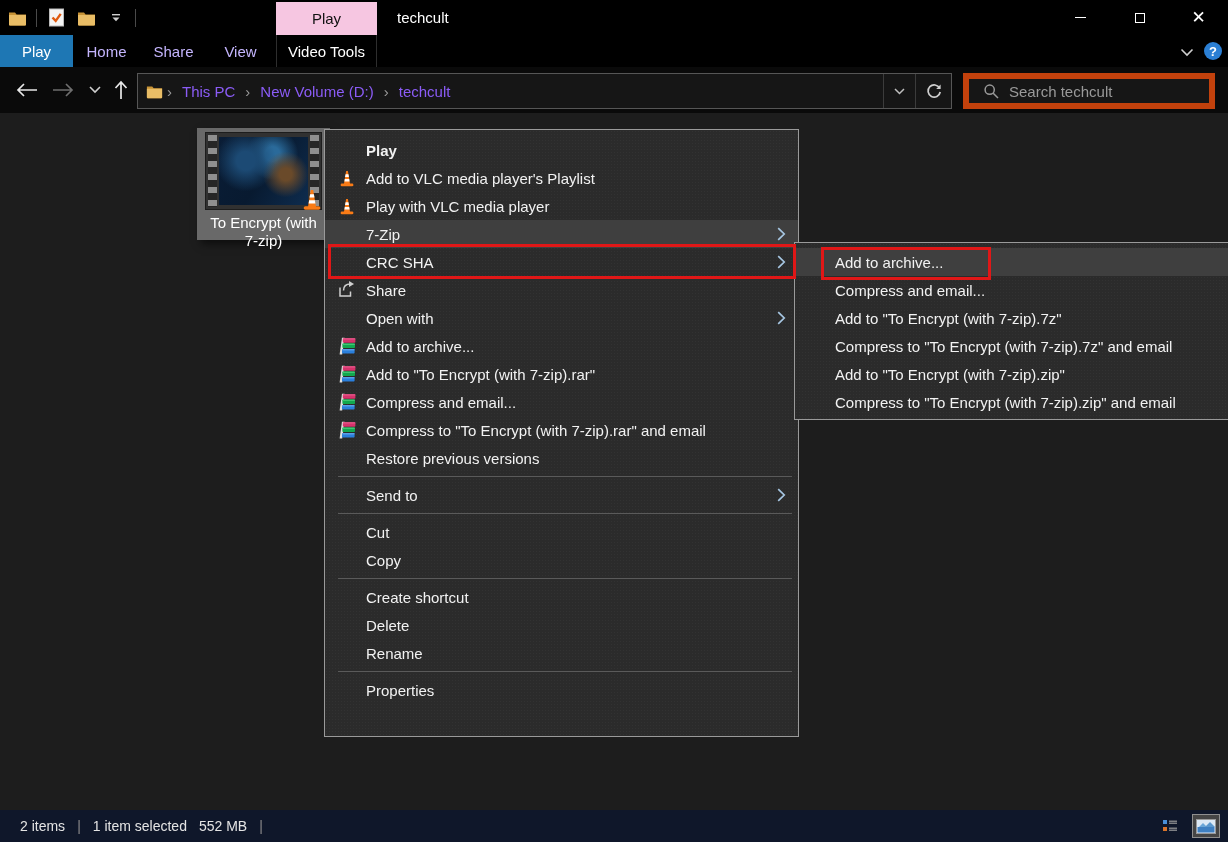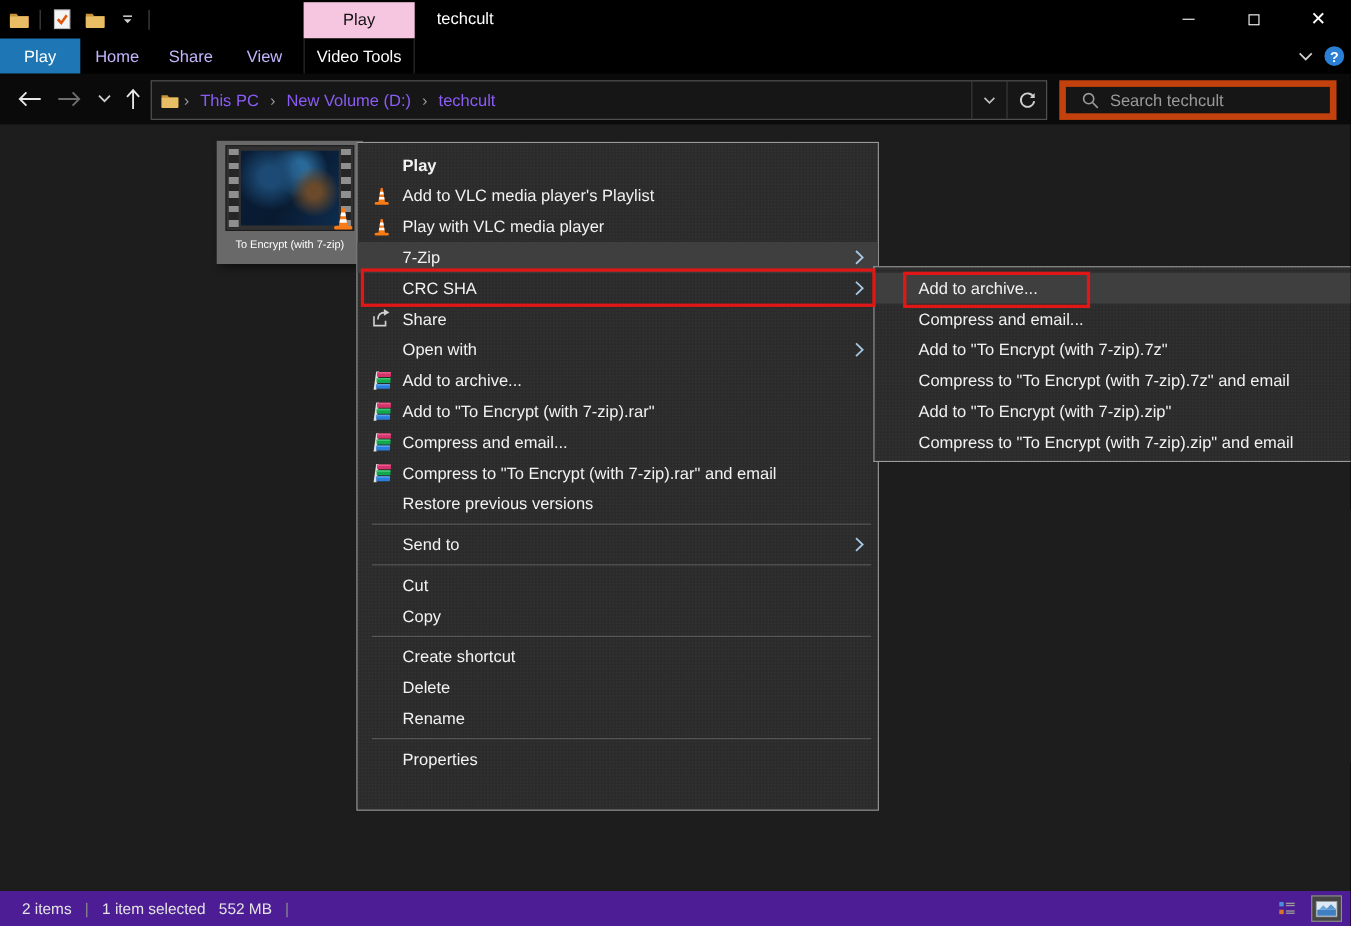--- a/index.html
+++ b/index.html
@@ -56,23 +56,23 @@
   .holes { position:absolute; top:2px; bottom:2px; width:9px;
            background:repeating-linear-gradient(to bottom,#8f8f8f 0 6px,#262626 6px 13px); }
   .holes.l { left:2px; } .holes.r { right:2px; }
   .frame { position:absolute; left:13px; right:13px; top:4px; bottom:4px;
            background:radial-gradient(circle at 30% 35%, #1c4a74 0 12%, transparent 40%),
                       radial-gradient(circle at 75% 55%, #6a4a2a 0 8%, transparent 30%),
                       radial-gradient(circle at 60% 25%, #2a6a9a 0 10%, transparent 35%),
                       linear-gradient(120deg,#0a1d36,#081a30 50%,#0e2c4e);
   }
   .cone-badge { position:absolute; right:-4px; bottom:-6px; }
-  .tile-label { width:124px; margin:4px auto 0; text-align:center; color:#fff; font-size:10px; line-height:18px; }
-  
-  #statusbar { position:absolute; left:0; top:810px; width:1228px; height:32px; background:#4c1d95;
+  .tile-label { width:124px; margin:4px auto 0; text-align:center; color:#fff; font-size:15px; line-height:18px; }
+  
+  #statusbar { position:absolute; left:0; top:810px; width:1228px; height:32px; background:#0f172a;
                display:flex; align-items:center; color:#e4e4e4; font-size:14px; }
   #statusbar .sb-sep { color:#8a8a8a; padding:0 12px; }
   .sb-views { position:absolute; right:8px; top:0; height:32px; display:flex; align-items:center; gap:8px; }
   .view-box { width:28px; height:24px; display:flex; align-items:center; justify-content:center; }
   .view-box.sel { background:#454545; border:1px solid #8f8f8f; }
   
   .menu { position:absolute; background:#2b2b2b; border:1px solid #9a9a9a;
           background-image:radial-gradient(rgba(255,255,255,.03) 1px, transparent 1px); background-size:3px 3px; }
   #context-menu { left:324px; top:129px; width:475px; height:608px; padding-top:6px; }
   #submenu { left:794px; top:242px; width:434px; height:178px; padding-top:5px; border-right:none; }

